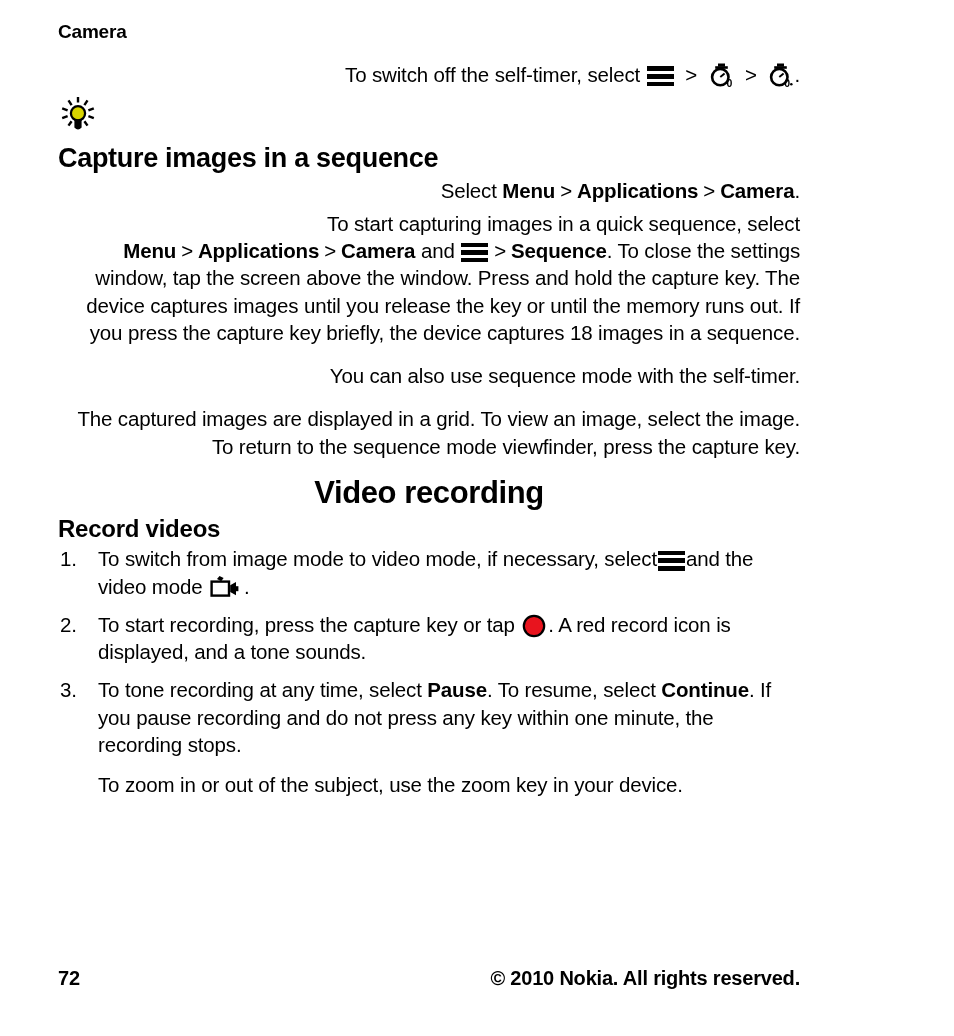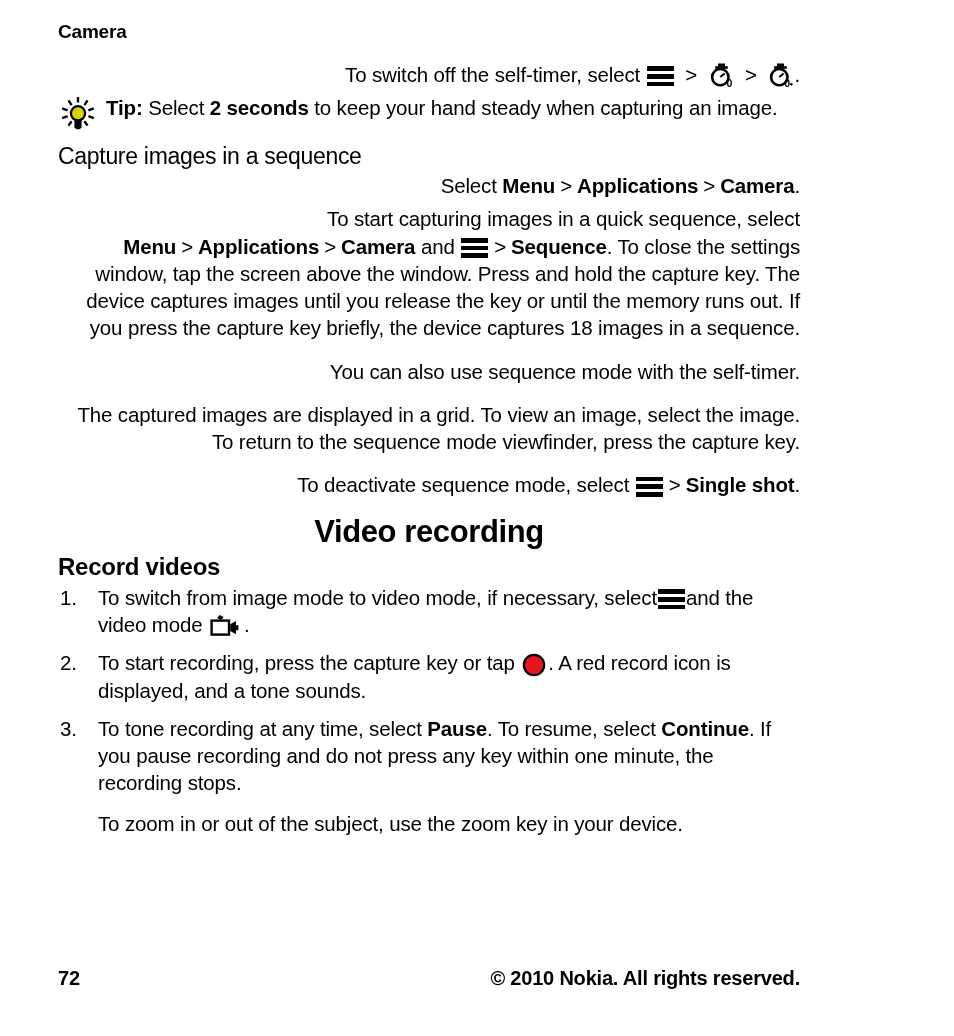--- a/index.html
+++ b/index.html
@@ -65,22 +65,22 @@
 
   
   h1.chapter {
     font-size: 31px;
     font-weight: bold;
     letter-spacing: -0.4px;
     line-height: 1.12;
     margin: 0 0 4px 0;
   }
   h2.section {
-    font-size: 23px;
-    font-weight: normal;
+    font-size: 27px;
+    font-weight: bold;
     letter-spacing: -0.3px;
     line-height: 1.15;
     margin: 0 0 3px 0;
   }
   h3.subsection {
     font-size: 24px;
     font-weight: bold;
     letter-spacing: -0.25px;
     line-height: 1.15;
     margin: 0 0 3px 0;
@@ -222,39 +222,36 @@
           <line x1="35.8" y1="12.3" x2="30.4" y2="14.4"></line>
           <line x1="4.2" y1="22.2" x2="9.6" y2="20.1"></line>
           <line x1="35.8" y1="22.2" x2="30.4" y2="20.1"></line>
           <line x1="10.5" y1="29.6" x2="13.6" y2="25.2"></line>
           <line x1="29.5" y1="29.6" x2="26.4" y2="25.2"></line>
         </g>
         <circle cx="20" cy="17.3" r="7.1" fill="#d8d400" stroke="#000" stroke-width="2.3"></circle>
         <path d="M16.4 23.6 L16.4 31.6 Q20 35.4 23.6 31.6 L23.6 23.6 Z" fill="#000"></path>
       </svg>
     </span>
-    <span class="tip-text"><b>Tip:</b><span> Select </span><b>2 seconds</b><span> to keep your hand steady when capturing an image.</span></span>
   </div>
 
   <h2 class="section gap-before-h2">Capture images in a sequence</h2>
 
   <p class="para tight">
     <span>Select</span>
     <b>Menu</b><span class="sep">&gt;</span><b>Applications</b><span class="sep">&gt;</span><b>Camera</b><span>.</span>
   </p>
 
   <p class="para"><span>To start capturing images in a quick sequence, select</span>
     <b>Menu</b><span class="sep">&gt;</span><b>Applications</b><span class="sep">&gt;</span><b>Camera</b><span> and </span><span class="icon icon-menu"><i></i><i></i><i></i></span><span class="sep">&gt;</span><b>Sequence</b><span>. To close the settings window, tap the screen above the window. Press and hold the capture key. The device captures images until you release the key or until the memory runs out. If you press the capture key briefly, the device captures 18 images in a sequence.</span></p>
 
   <p class="para">You can also use sequence mode with the self-timer.</p>
 
   <p class="para">The captured images are displayed in a grid. To view an image, select the image. To return to the sequence mode viewfinder, press the capture key.</p>
 
-  <p class="para"><span>To deactivate sequence mode, select</span>
-    <span class="icon icon-menu"><i></i><i></i><i></i></span><span class="sep">&gt;</span><b>Single shot</b><span>.</span></p>
 
   <h1 class="chapter gap-before-h1">Video recording</h1>
   <h3 class="subsection">Record videos</h3>
 
   <ol class="steps">
     <li>
       <span class="num">1.</span><span>To switch from image mode to video mode, if necessary, select</span><span class="icon icon-menu"><i></i><i></i><i></i></span><span>and the video mode</span>
       <span class="icon icon-videomode">
         <svg viewBox="0 0 32 24" width="32" height="24" aria-hidden="true">
           <path d="M7.0 4.0 L9.5 1.0 L13.6 3.0 L11.2 6.2 Z" fill="#000"></path>

